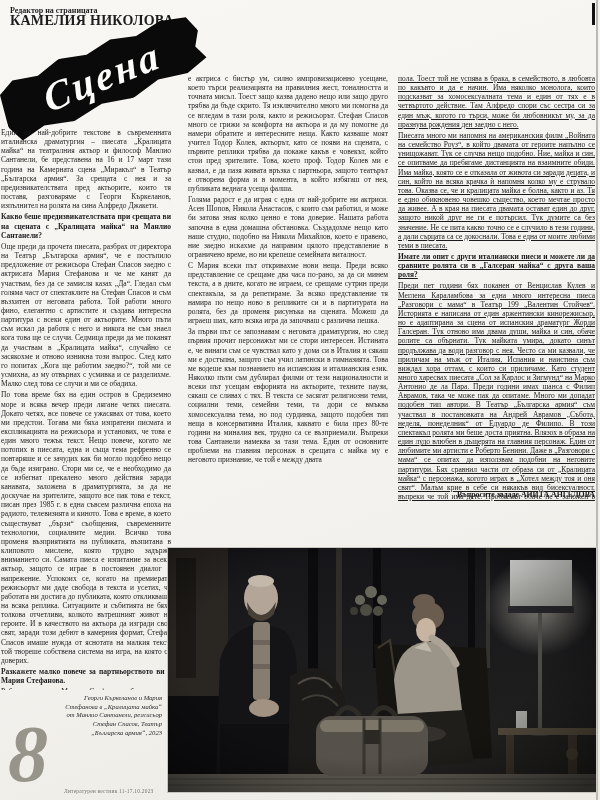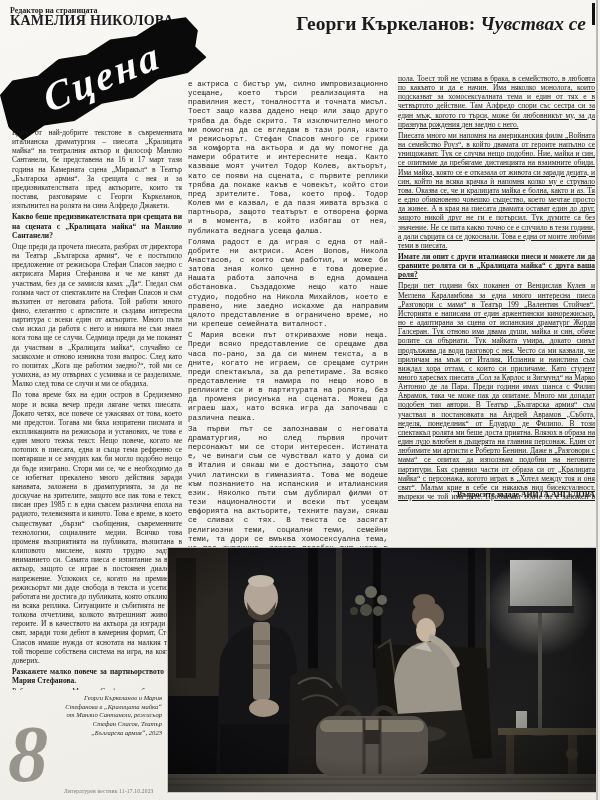--- a/index.html
+++ b/index.html
@@ -20,22 +20,22 @@
   .scan-edge{position:absolute;right:2px;top:0;width:2px;height:100%;background:#bcb9b2;}
   
   .title{position:absolute;left:286px;top:12px;width:310px;text-align:center;
          font-weight:bold;font-size:19.5px;line-height:23px;}
   .tq{font-style:italic;}
   .tn{margin-right:5px;}
   
   .body-col{position:absolute;text-align:justify;font-size:7.5px;line-height:9.15px;overflow:hidden;}
   .body-col p{margin:0 0 2px 0;}
   .subhead{font-weight:bold;margin:4px 0 1px 0;}
-  #col1{left:12px;top:128px;width:170px;height:562px;}
-  #col2{left:188px;top:80px;width:200px;height:470px;font-family:Liberation Mono, monospace;}
+  #col1{left:1px;top:128px;width:170px;height:562px;}
+  #col2{left:188px;top:74px;width:200px;height:470px;}
   #col3{left:398px;top:74px;width:197px;height:430px;text-decoration:underline;}
   .byline{position:absolute;left:398px;top:490px;width:197px;text-align:right;
           font-weight:bold;font-size:7.8px;}
   
   .photo{position:absolute;left:168px;top:548px;width:428px;height:244px;
          outline:1px solid #c9c6bf;background:#111;}
   .caption{position:absolute;left:64px;top:694px;width:98px;text-align:right;
            font-style:italic;font-size:6.6px;line-height:8.7px;color:#2a2a2c;}
   .pagenum{position:absolute;left:8px;top:714px;font-size:80px;line-height:80px;
            font-style:italic;font-weight:bold;color:#97948c;}
@@ -52,21 +52,20 @@
   </div>
 
   <div class="banner">
     <span>Сцена</span>
   </div>
 
   <div class="corner-mark"></div>
   <div class="scan-edge"></div>
 
   <div class="title">
-    <div><span class="tn">Георги Къркеланов:</span><span class="tq">Чувствах се</span></div>
   </div>
 
   <div id="col1" class="body-col">
     <p>Един от най-добрите текстове в съвременната италианска драматургия – пиесата „Кралицата майка“ на театралния актьор и философ Манлио Сантанели, бе представена на 16 и 17 март тази година на Камерната сцена „Миракъл“ в Театър „Българска армия“. За срещата с нея и за предизвикателствата пред актьорите, които тя поставя, разговаряме с Георги Къркеланов, изпълнител на ролята на сина Алфредо Джакети.</p>
     <p class="subhead">Какво беше предизвикателствата при срещата ви на сцената с „Кралицата майка“ на Манлио Сантанели?</p>
     <p>Още преди да прочета пиесата, разбрах от директора на Театър „Българска армия“, че е постъпило предложение от режисьора Стефан Спасов заедно с актрисата Мария Стефанова и че ме канят да участвам, без да се замисля казах „Да“. Гледал съм голяма част от спектаклите на Стефан Спасов и съм възхитен от неговата работа. Той работи много фино, елегантно с артистите и създава интересна партитура с всеки един от актьорите. Много пъти съм искал да работя с него и никога не съм знаел кога това ще се случи. Седмица преди да ме поканят да участвам в „Кралицата майка“, случайно се засякохме и отново изникна този въпрос. След като го попитах „Кога ще работим заедно?“, той ми се усмихна, аз му отвърнах с усмивка и се разделихме. Малко след това се случи и ми се обадиха.</p>
     <p>По това време бях на един остров в Средиземно море и всяка вечер преди лягане четях пиесата. Докато четях, все повече се ужасявах от това, което ми предстои. Тогава ми бяха изпратени писмата и експликацията на режисьора и установих, че това е един много тежък текст. Нещо повече, когато ме потопих в пиесата, една и съща тема рефренно се повтаряше и се зачудих как би могло подобно нещо да бъде изиграно. Стори ми се, че е необходимо да се избегнат прекалено много действия заради канавата, заложена в драматургията, за да не доскучае на зрителите, защото все пак това е текст, писан през 1985 г. в една съвсем различна епоха на радиото, телевизията и киното. Това е време, в което съществуват „бързи“ съобщения, съвременните технологии, социалните медии. Всичко това променя възприятията на публиката, възпитана в клиповото мислене, която трудно задържа вниманието си. Самата пиеса е изпитание за всеки актьор, защото се играе в постоянен диалог и напрежение. Успокоих се, когато на премиерата режисьорът ми даде свобода в текста и усетих, че работата ни достига до публиката, която откликваше на всяка реплика. Ситуациите и събитията не бяха толкова отчетливи, колкото вътрешният живот на героите. И в качеството на актьора да изгради своя свят, заради този дебют в камерния формат, Стефан Спасов имаше нужда от яснотата на малкия текст, той твореше собствена система на игра, на която се доверих.</p>
     <p class="subhead">Разкажете малко повече за партньорството ви с Мария Стефанова.</p>
     <p>Работата ми с Мария Стефанова беше друго предизвикателство и като цяло да срещнеш актриса като нея. Изуми ме, че на първата репетиция на маса тя знаеше целия текст. Дори по време на репетиционния процес от време на време използваше реплики от готовия текст, с които допълваше съкращенията, и всичко в каквато посока ѝ се искаше. Бях смаян от това, че при всяка корекция по репликите тя моментално запомняше всяка зададеност и промяната в работата на дадена реплика. Въпреки всички корекции тя ми доказа колко гъвкаво е актьорското ѝ съзнание. Това</p>
   </div>
@@ -74,21 +73,21 @@
   <div id="col2" class="body-col">
     <p>е актриса с бистър ум, силно импровизационно усещане, което търси реализацията на правилния жест, тоналността и точната мисъл. Тоест защо казва дадено нещо или защо друго трябва да бъде скрито. Тя изключително много ми помогна да се вгледам в тази роля, както и режисьорът. Стефан Спасов много се грижи за комфорта на актьора и да му помогне да намери обратите и интересните неща. Както казваше моят учител Тодор Колев, актьорът, като се появи на сцената, с първите реплики трябва да покаже какъв е човекът, който стои пред зрителите. Това, което проф. Тодор Колев ми е казвал, е да пазя живата връзка с партньора, защото театърът е отворена форма и в момента, в който избягаш от нея, публиката веднага усеща фалша.</p>
     <p>Голяма радост е да играя с една от най-добрите ни актриси. Асен Шопов, Никола Анастасов, с които съм работил, и може би затова зная колко ценно е това доверие. Нашата работа започна в една домашна обстановка. Създадохме нещо като наше студио, подобно на Никола Михайлов, което е правено, ние заедно искахме да направим цялото представление в ограничено време, но ни крепеше семейната виталност.</p>
     <p>С Мария всеки път откривахме нови неща. Преди всяко представление се срещаме два часа по-рано, за да си минем текста, а в дните, когато не играем, се срещаме сутрин преди спектакъла, за да репетираме. За всяко представление тя намира по нещо ново в репликите си и в партитурата на ролята, без да променя рисунъка на сцената. Можеш да играеш шах, като всяка игра да започваш с различна пешка.</p>
     <p>За първи път се запознавам с неговата драматургия, но след първия прочит персонажът ми се стори интересен. Истината е, че винаги съм се чувствал като у дома си в Италия и сякаш ми е достъпна, защото съм учил латински в гимназията. Това ме водеше към познанието на испанския и италианския език. Няколко пъти съм дублирал филми от тези националности и всеки път усещам евфорията на актьорите, техните паузи, сякаш се сливах с тях. В текста се засягат религиозни теми, социални теми, семейни теми, та дори се вмъква хомосексуална тема, но под сурдинка, защото подобен тип неща в консервативна Италия, каквато е била през 80-те години на миналия век, трудно са се възприемали. Въпреки това Сантанели намеква за тази тема. Един от основните проблеми на главния персонаж в срещата с майка му е неговото признание, че той е между двата</p>
   </div>
 
   <div id="col3" class="body-col">
     <p>пола. Тоест той не успява в брака, в семейството, в любовта по какъвто и да е начин. Има няколко монолога, които подсказват за хомосексуалната тема и един от тях е в четвъртото действие. Там Алфредо спори със сестра си за един мъж, когото го търси, може би любовникът му, за да празнува рождения ден заедно с него.</p>
     <p>Пиесата много ми напомня на американския филм „Войната на семейство Роуз“, в който двамата от героите напълно се унищожават. Тук се случва нещо подобно. Ние, майка и син, се опитваме да пребягаме дистанцията на взаимните обиди. Има майка, която се е отказала от живота си заради децата, и син, който на всяка крачка ѝ напомня колко му е струвало това. Оказва се, че и кралицата майка е болна, както и аз. Тя е едно обикновено човешко същество, което мечтае просто да живее. А в края на пиесата двамата остават един до друг, защото никой друг не ги е потърсил. Тук думите са без значение. Не се пита какво точно се е случило в тези години, а дали сърцата са се докоснали. Това е една от моите любими теми в пиесата.</p>
-    <p class="subhead">Имате ли опит с други италиански пиеси и можете ли да сравните ролята си в „Кралицата майка“ с друга ваша роля?</p>
+    <p class="subhead">Имате ли опит с други италиански пиеси и можете ли да сравните ролята си в „Галсеран майка“ с друга ваша роля?</p>
     <p>Преди пет години бях поканен от Венцислав Кулев и Меглена Караламбова за една много интересна пиеса „Разговори с мама“ в Театър 199 „Валентин Стойчев“. Историята е написана от един аржентински кинорежисьор, но е адаптирана за сцена от испанския драматург Жорди Галсеран. Тук отново има двама души, майка и син, обаче ролите са обърнати. Тук майката умира, докато синът продължава да води разговор с нея. Често са ми казвали, че приличам на мъж от Италия, Испания и наистина съм виждал хора оттам, с които си приличаме. Като студент много харесвах пиесата „Сол за Карлос и Зигмунд“ на Марко Антонио де ла Пара. Преди години имах шанса с Филип Аврамов, така че може пак да опитаме. Много ми допадат подобен тип автори. В Театър „Българска армия“ съм участвал в постановката на Андрей Аврамов „Събота, неделя, понеделник“ от Едуардо де Филипо. В този спектакъл ролята ми беше доста приятна. Влязох в образа на един лудо влюбен в дъщерята на главния персонаж. Един от любимите ми артисти е Роберто Бенини. Даже в „Разговори с мама“ се опитах да използвам подобни на неговите партитури. Бях сравнил части от образа си от „Кралицата майка“ с персонажа, когото играх в „Хотел между тоя и оня свят“. Малъм крие в себе си някакъв вид бисексуалност, въпреки че той има дете. Проблемът обаче не е заложен в това, тук важният въпрос е дали ще дариш сърцето си на някой друг, за да може да оцелее.</p>
   </div>
 
   <div class="byline">Въпросите зададе АНИТА АНГЕЛОВА</div>
 
   <div class="photo">
     <svg width="428" height="244" viewBox="0 0 428 244" xmlns="http://www.w3.org/2000/svg">
       <defs>
         <linearGradient id="bg" x1="0" y1="0" x2="0" y2="1">
           <stop offset="0" stop-color="#16161a"></stop>

